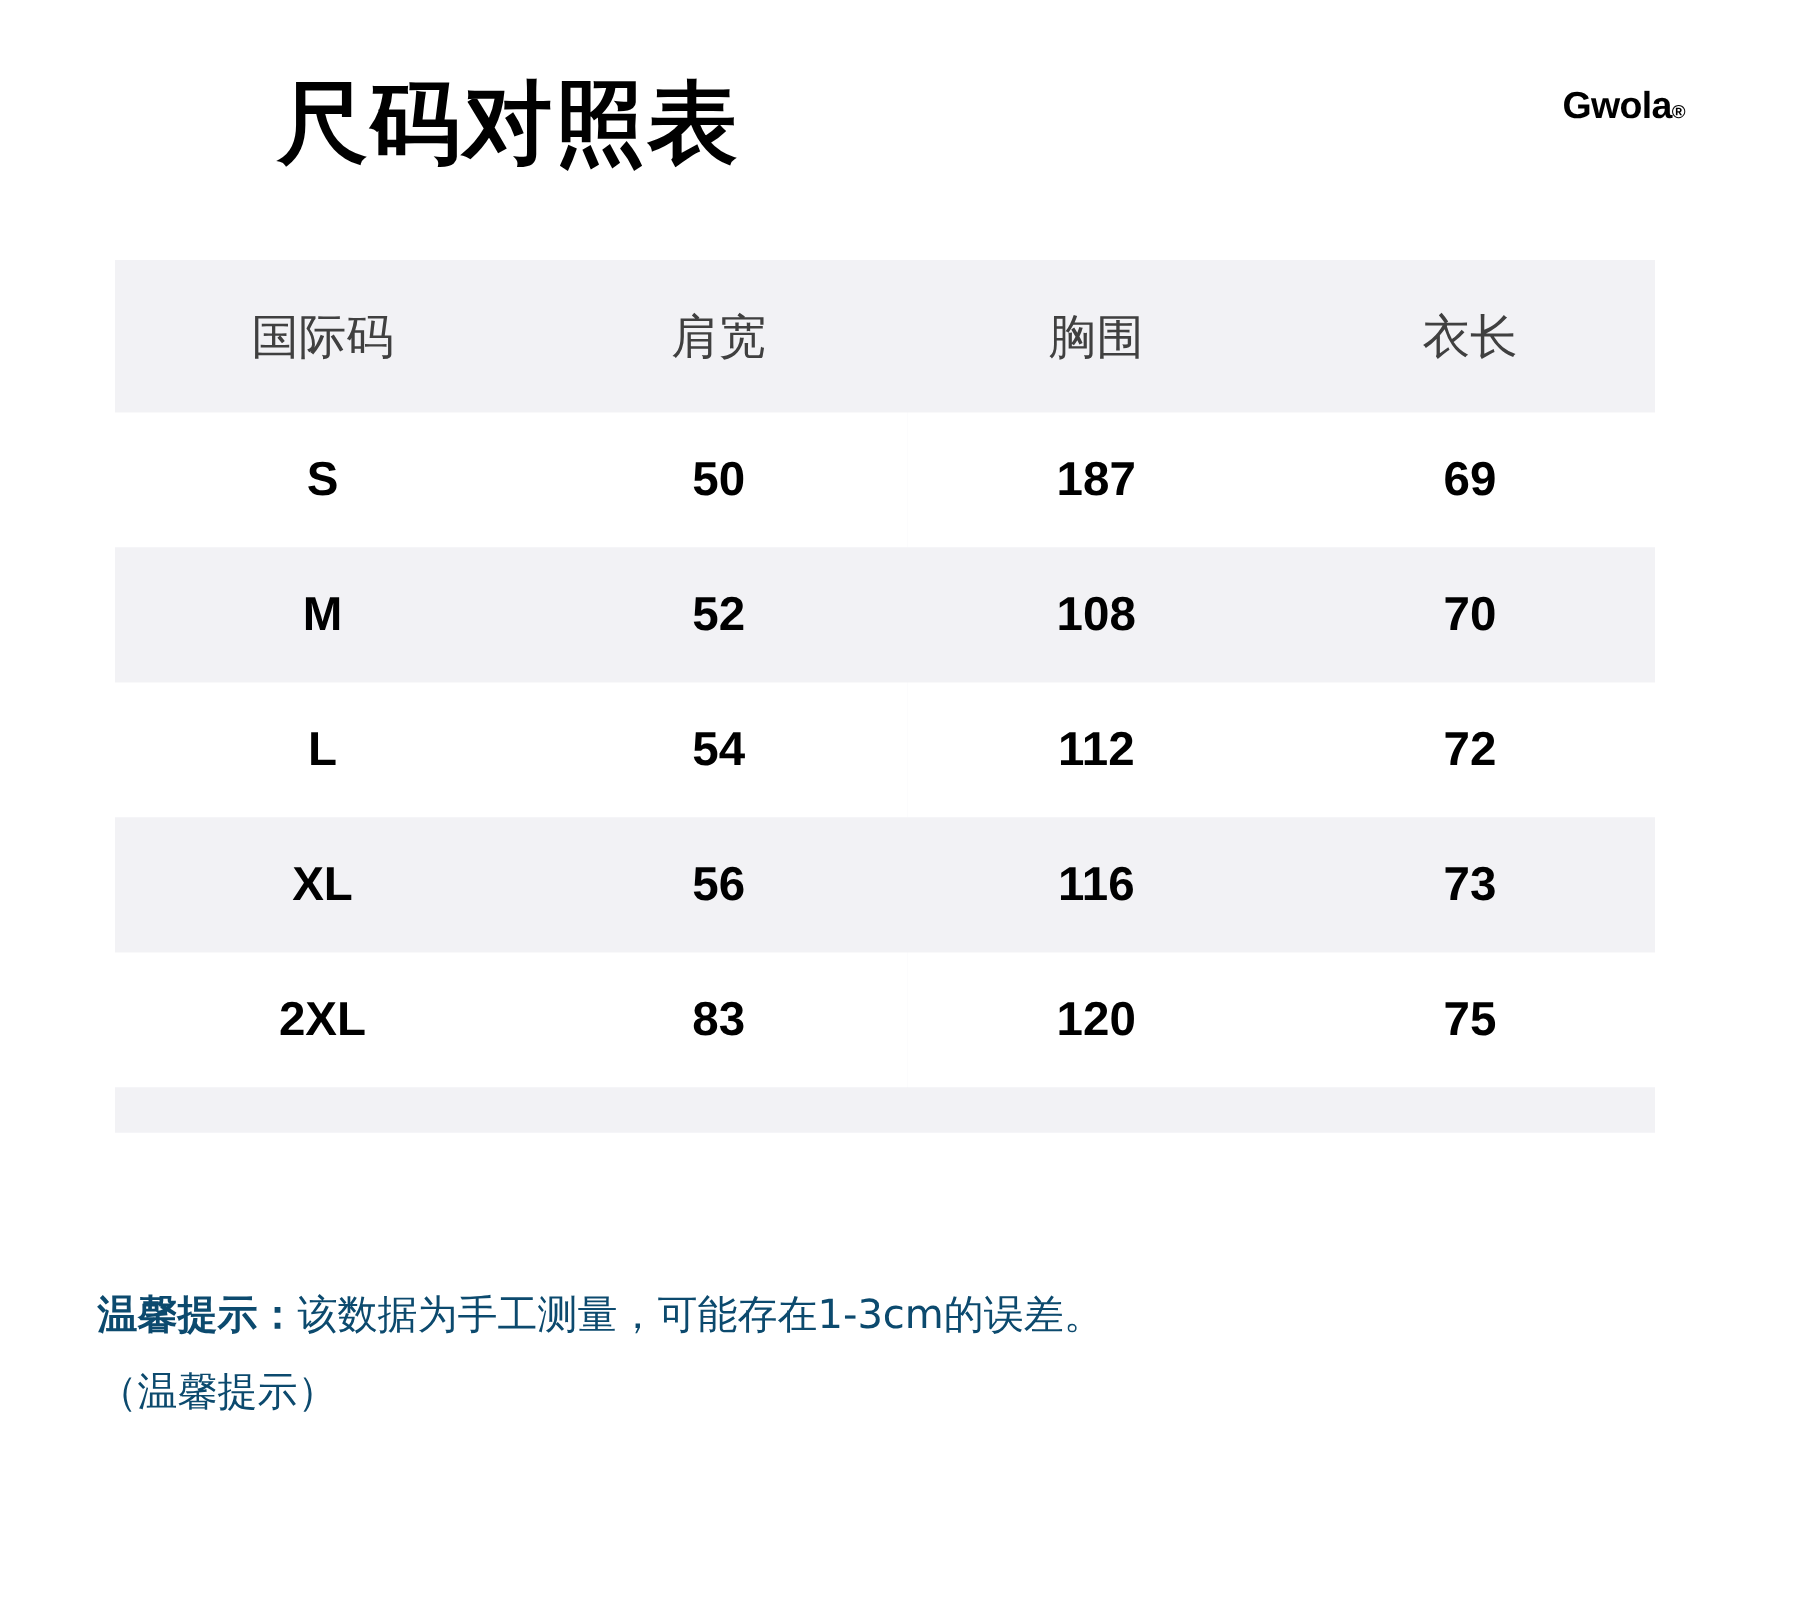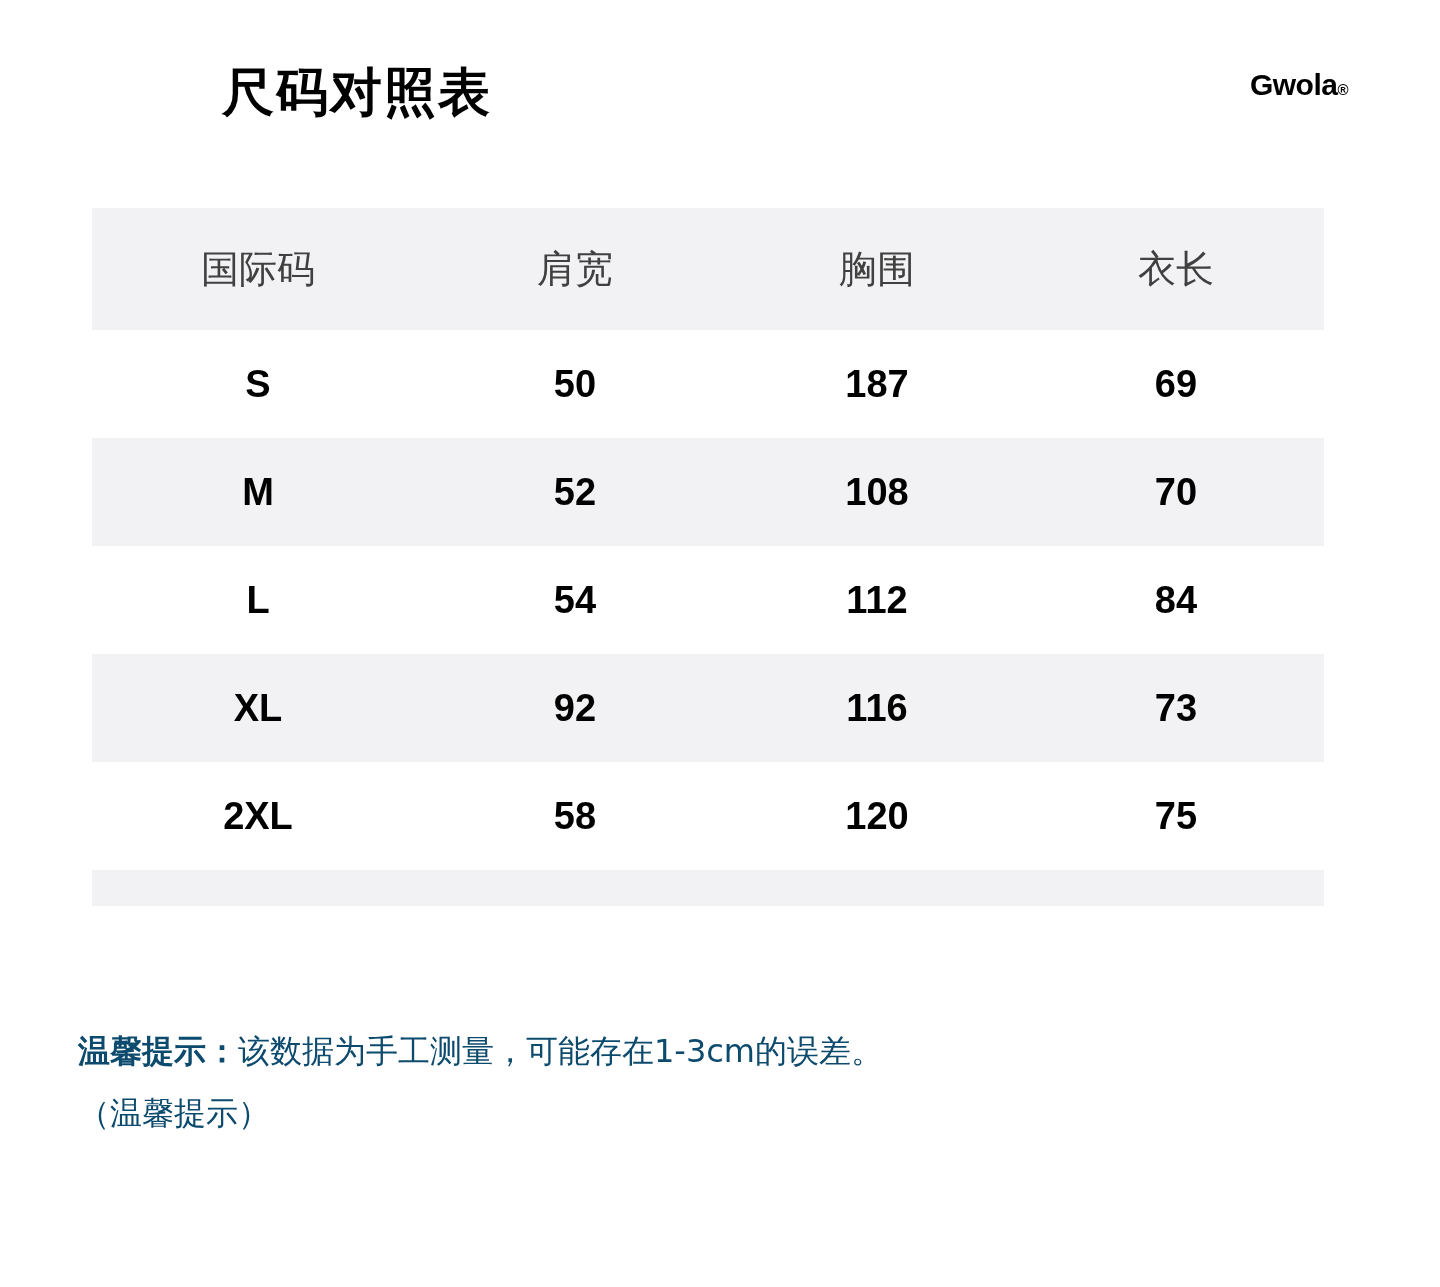--- a/index.html
+++ b/index.html
@@ -45,27 +45,27 @@
     color: #ffffff;
     font-size: 46px;
     font-weight: bold;
     line-height: 1;
     letter-spacing: -1px;
     font-family: "DejaVu Sans", "Liberation Sans", sans-serif;
   }
   .title {
     position: absolute;
     left: 130px;
-    top: 10px;
-    font-size: 52px;
+    top: 22px;
+    font-size: 72px;
     font-weight: bold;
     line-height: 92px;
     letter-spacing: 2px;
     white-space: nowrap;
-    font-family: Liberation Sans, sans-serif;
+    font-family: Liberation Mono, monospace;
   }
   .logo {
     position: absolute;
     right: 0;
     top: 32px;
     font-size: 30px;
     font-weight: bold;
     letter-spacing: -0.5px;
     white-space: nowrap;
   }
@@ -179,31 +179,31 @@
         <tr class="even">
           <td>M</td>
           <td>52</td>
           <td>108</td>
           <td>70</td>
         </tr>
         <tr class="odd">
           <td>L</td>
           <td>54</td>
           <td>112</td>
-          <td>84</td>
+          <td>72</td>
         </tr>
         <tr class="even">
           <td>XL</td>
-          <td>92</td>
+          <td>56</td>
           <td>116</td>
           <td>73</td>
         </tr>
         <tr class="odd">
           <td>2XL</td>
-          <td>58</td>
+          <td>83</td>
           <td>120</td>
           <td>75</td>
         </tr>
       </tbody>
     </table>
     <div class="table-bottom-pad"></div>
   </div>
 
   <div class="note">
     <span class="note-label">温馨提示：</span><span>该数据为手工测量，可能存在1-3cm的误差。</span>

